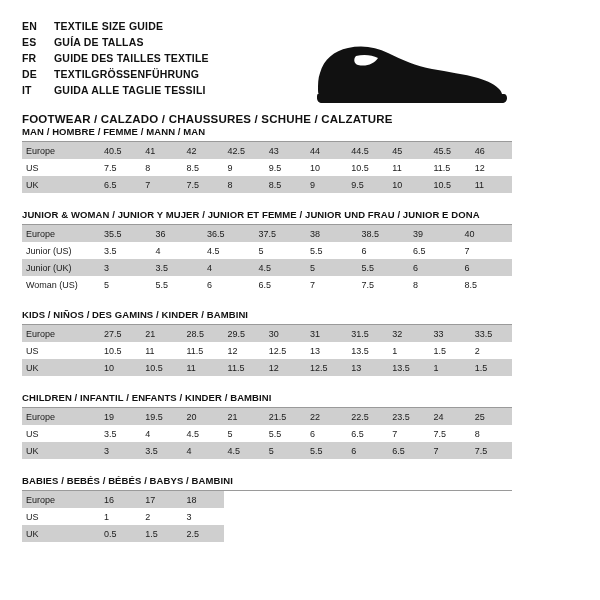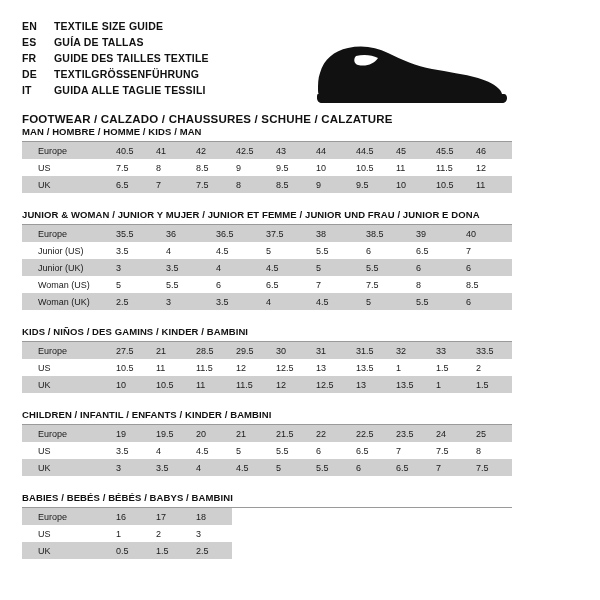--- a/index.html
+++ b/index.html
@@ -97,21 +97,21 @@
     height: 17px;
     padding: 0 0 0 4px;
     vertical-align: middle;
     white-space: nowrap;
   }
   table.size-table tr.shaded td {
     background: #cfcfcf;
   }
   table.size-table td.label {
     width: 74px;
-    padding-left: 16px;
+    padding-left: 4px;
   }
   table.size-table td.val {
     text-align: left;
   }
   
   table.babies td.val { }
 </style>
 </head>
 <body>
 
@@ -144,21 +144,21 @@
     <svg class="shoe-art" viewBox="0 0 200 78" aria-hidden="true">
       <path fill="#111111" d="M8 41 C12 27 22 19 36 16 C50 13 64 15 76 21 C90 28 104 34 120 37 C136 40 152 42 166 46 C176 49 184 53 188 58 C191 62 191 66 188 68 L14 68 C9 68 6 64 6 58 C6 52 6 46 8 41 Z"></path>
       <path fill="#111111" d="M6 62 L192 62 C194 62 195 64 195 66 C195 69 193 71 190 71 L10 71 C7 71 5 69 5 66 C5 64 5 62 6 62 Z"></path>
       <path fill="#ffffff" d="M44 24 C52 22 60 23 66 26 C62 32 54 35 46 33 C42 32 41 27 44 24 Z"></path>
     </svg>
 
     <div class="footwear-title">FOOTWEAR / CALZADO / CHAUSSURES / SCHUHE / CALZATURE</div>
   </div>
 
   <div class="section">
-    <div class="section-title">MAN / HOMBRE / HOMME / KIDS / MAN</div>
+    <div class="section-title">MAN / HOMBRE / FEMME / MANN / MAN</div>
     <hr class="rule">
     <table class="size-table">
       <tbody>
           <tr class="shaded">
         <td class="label">Europe</td>
         <td class="val">40.5</td>
         <td class="val">41</td>
         <td class="val">42</td>
         <td class="val">42.5</td>
         <td class="val">43</td>
@@ -239,31 +239,20 @@
       <tr>
         <td class="label">Woman (US)</td>
         <td class="val">5</td>
         <td class="val">5.5</td>
         <td class="val">6</td>
         <td class="val">6.5</td>
         <td class="val">7</td>
         <td class="val">7.5</td>
         <td class="val">8</td>
         <td class="val">8.5</td>
-      </tr>
-      <tr class="shaded">
-        <td class="label">Woman (UK)</td>
-        <td class="val">2.5</td>
-        <td class="val">3</td>
-        <td class="val">3.5</td>
-        <td class="val">4</td>
-        <td class="val">4.5</td>
-        <td class="val">5</td>
-        <td class="val">5.5</td>
-        <td class="val">6</td>
       </tr>
     </tbody>
       </table>
   </div>
 
   <div class="section">
     <div class="section-title">KIDS / NIÑOS / DES GAMINS / KINDER / BAMBINI</div>
     <hr class="rule">
     <table class="size-table">
       <tbody>

